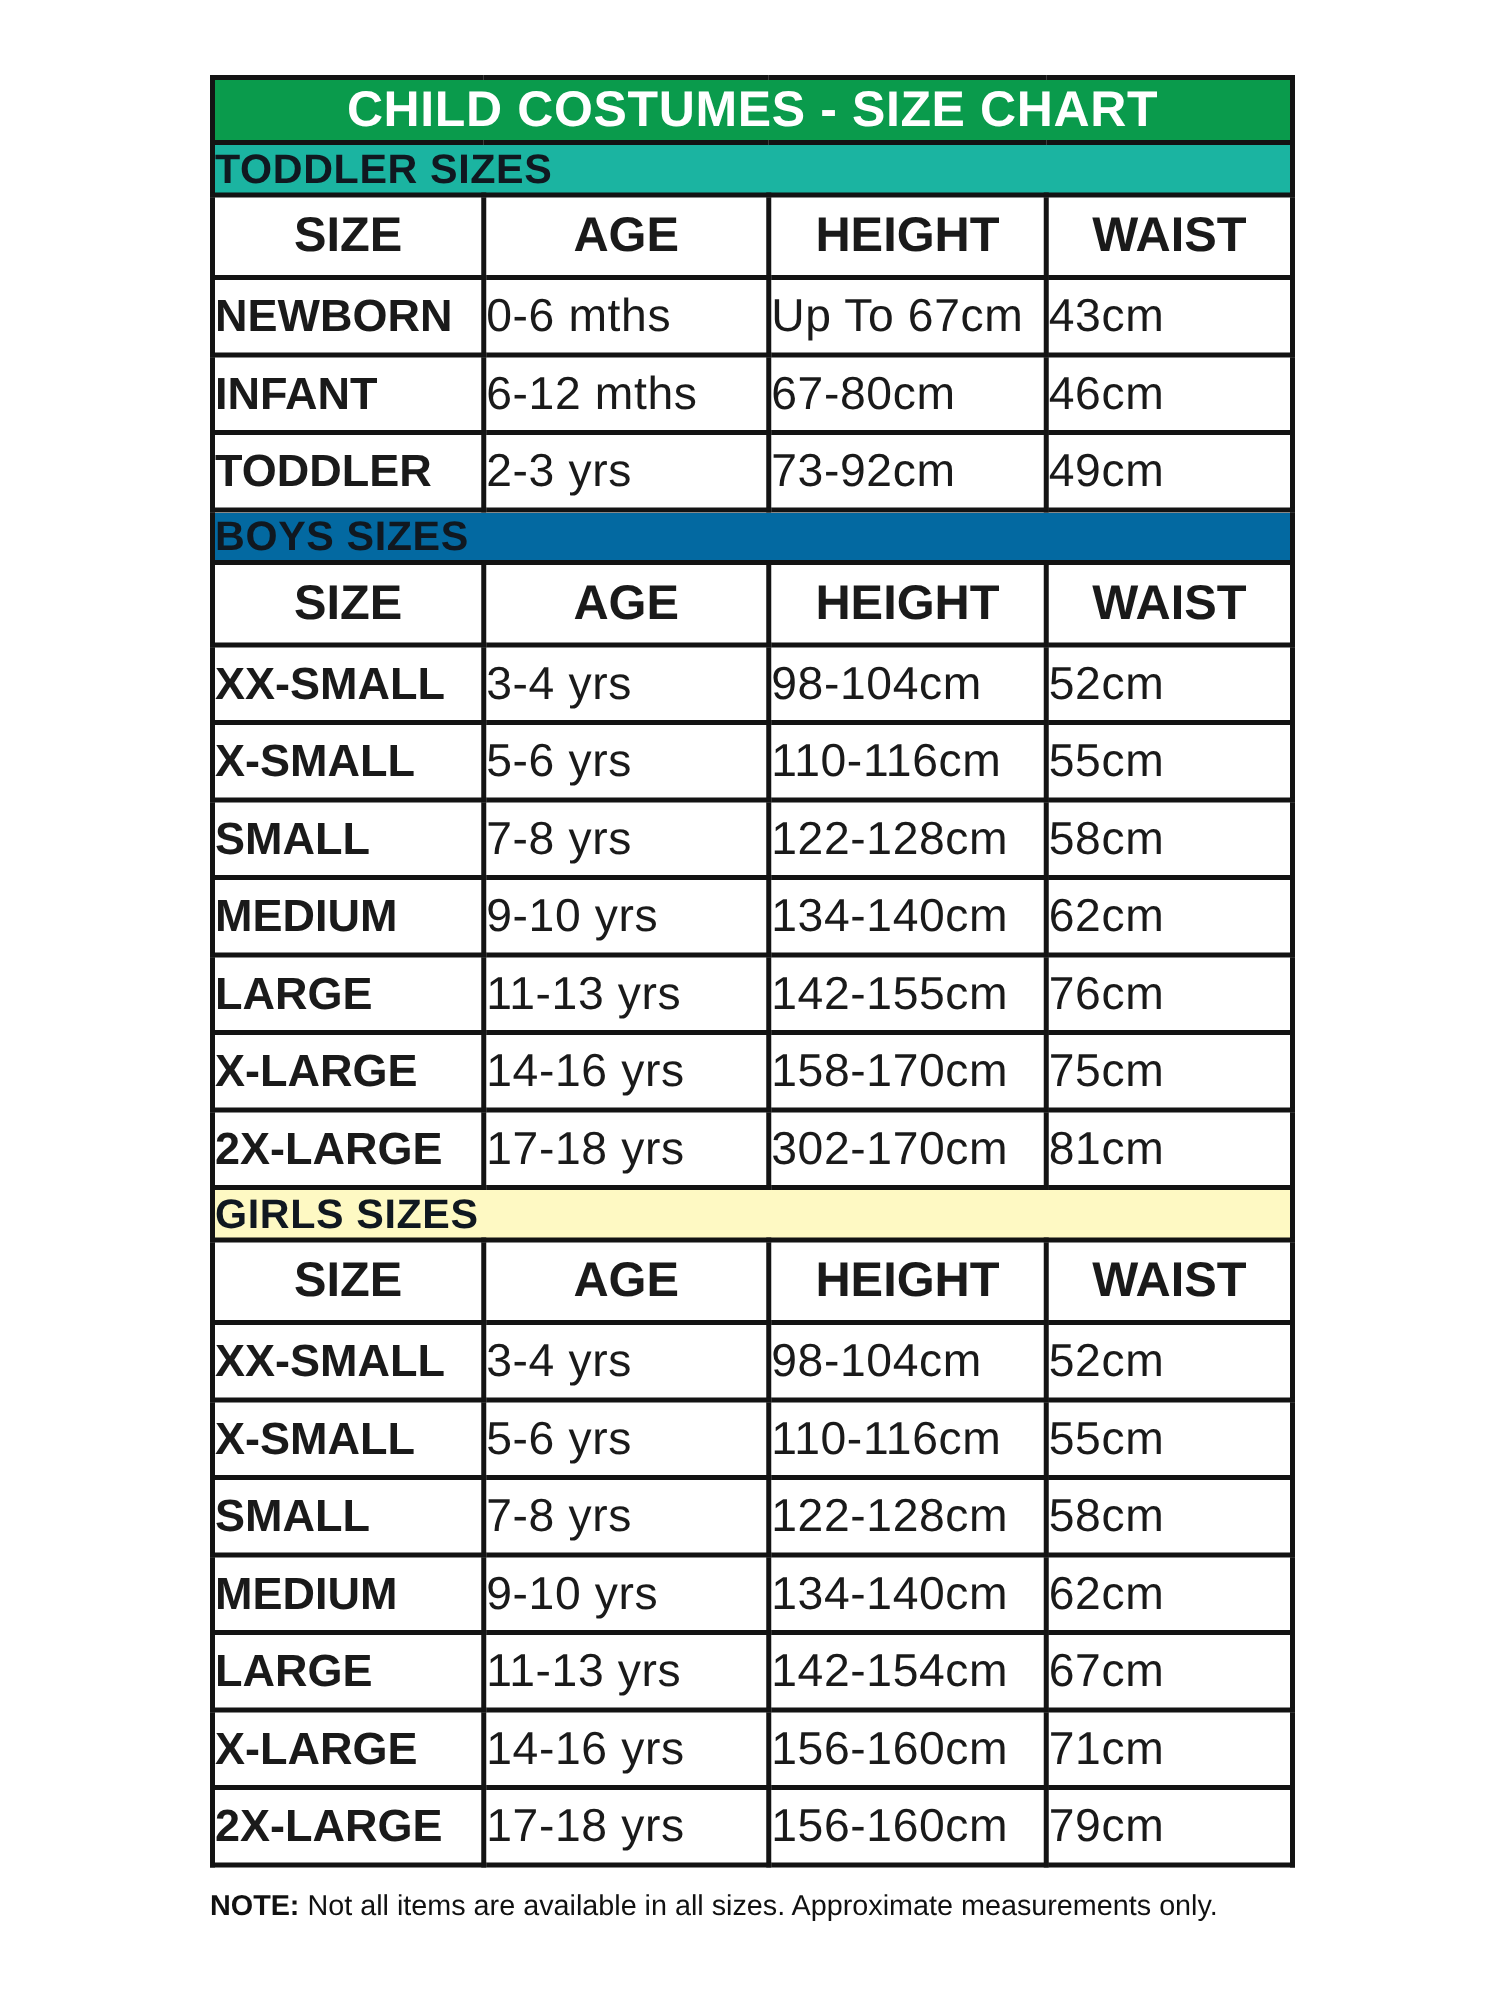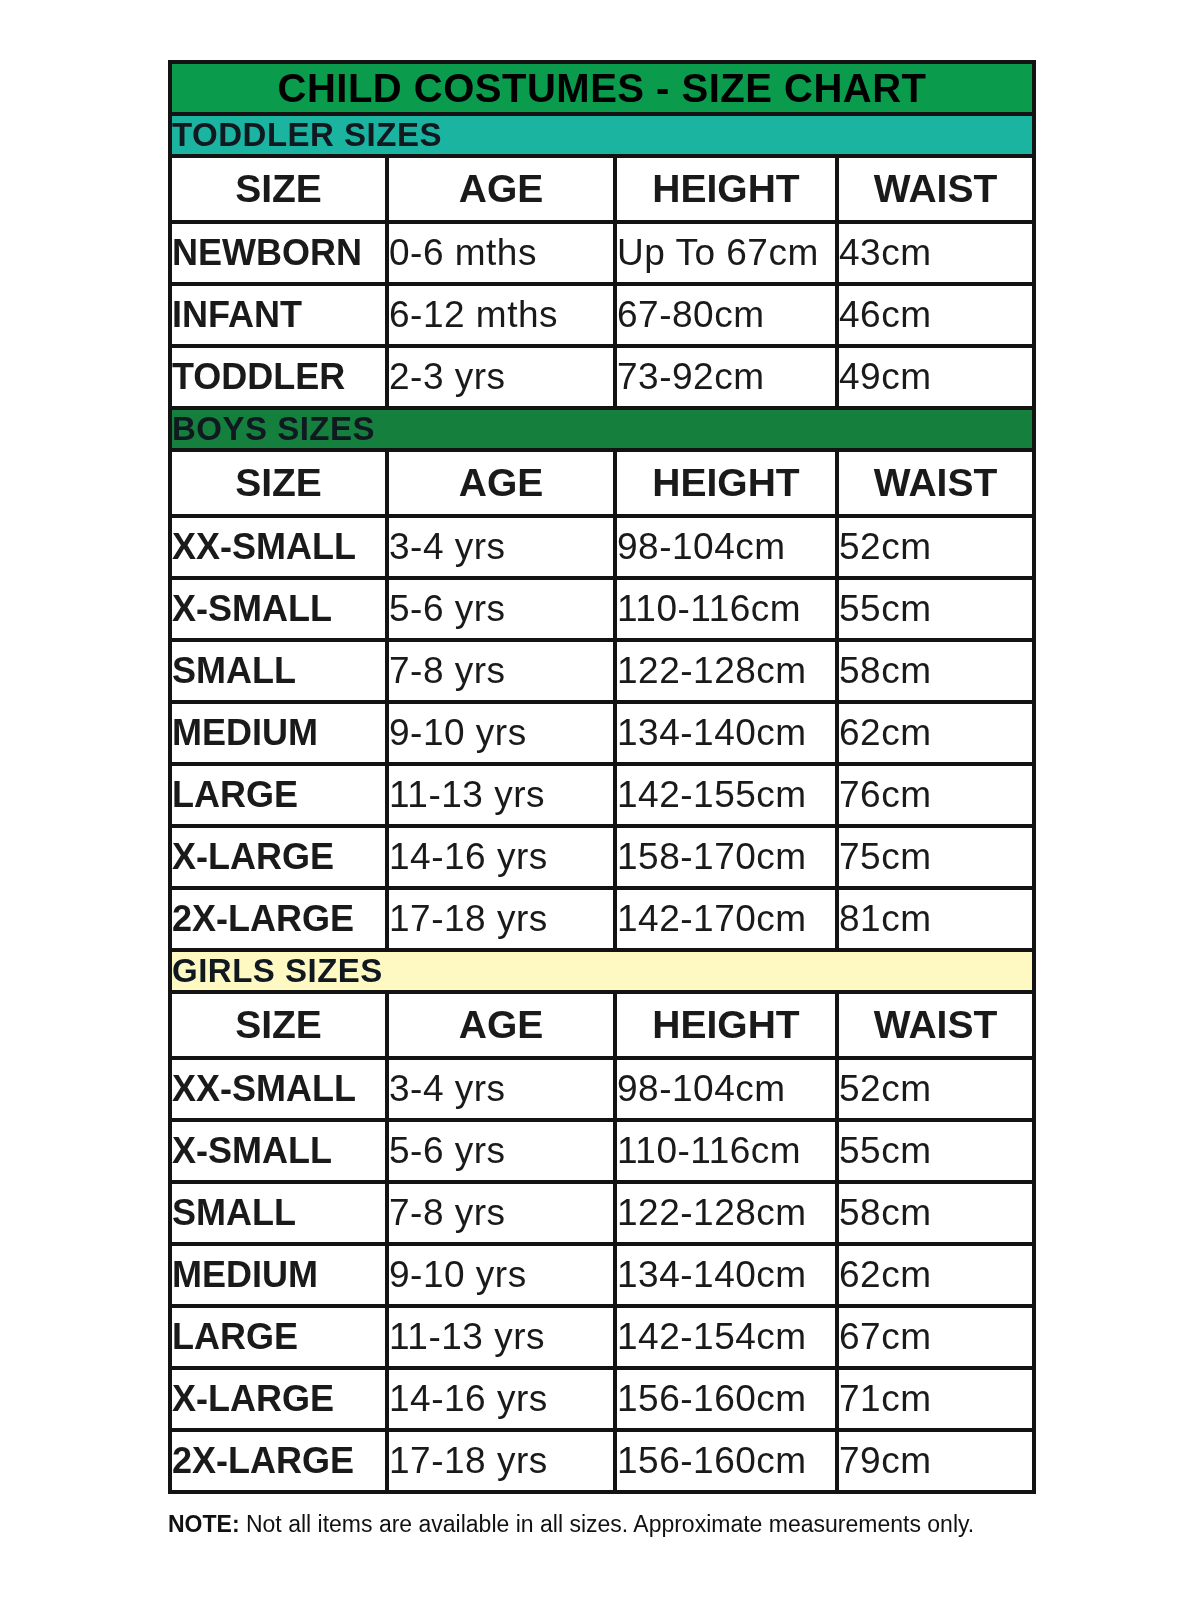--- a/index.html
+++ b/index.html
@@ -27,21 +27,21 @@
     white-space: nowrap;
     overflow: hidden;
     padding: 0;
   }
   .title-cell {
     height: 48px;
     text-align: center;
     font-weight: bold;
     font-size: 40px;
     letter-spacing: 0.5px;
-    color: #000000;
+    color: #ffffff;
   }
   .band-cell {
     height: 38px;
     text-align: left;
     font-weight: bold;
     font-size: 33px;
     letter-spacing: 0.5px;
     color: #101820;
   }
   th.col-head {
@@ -111,21 +111,21 @@
       <td class="val-cell">46cm</td>
     </tr>
     <tr>
       <td class="size-cell">TODDLER</td>
       <td class="val-cell">2-3 yrs</td>
       <td class="val-cell">73-92cm</td>
       <td class="val-cell">49cm</td>
     </tr>
 
     <tr>
-      <td colspan="4" class="band-cell" style="background-color: #15803d;">BOYS SIZES</td>
+      <td colspan="4" class="band-cell" style="background-color: #0369a1;">BOYS SIZES</td>
     </tr>
     <tr>
       <th class="col-head">SIZE</th>
       <th class="col-head">AGE</th>
       <th class="col-head">HEIGHT</th>
       <th class="col-head">WAIST</th>
     </tr>
     <tr>
       <td class="size-cell">XX-SMALL</td>
       <td class="val-cell">3-4 yrs</td>
@@ -158,21 +158,21 @@
     </tr>
     <tr>
       <td class="size-cell">X-LARGE</td>
       <td class="val-cell">14-16 yrs</td>
       <td class="val-cell">158-170cm</td>
       <td class="val-cell">75cm</td>
     </tr>
     <tr>
       <td class="size-cell">2X-LARGE</td>
       <td class="val-cell">17-18 yrs</td>
-      <td class="val-cell">142-170cm</td>
+      <td class="val-cell">302-170cm</td>
       <td class="val-cell">81cm</td>
     </tr>
 
     <tr>
       <td colspan="4" class="band-cell" style="background-color: #fef9c3;">GIRLS SIZES</td>
     </tr>
     <tr>
       <th class="col-head">SIZE</th>
       <th class="col-head">AGE</th>
       <th class="col-head">HEIGHT</th>

